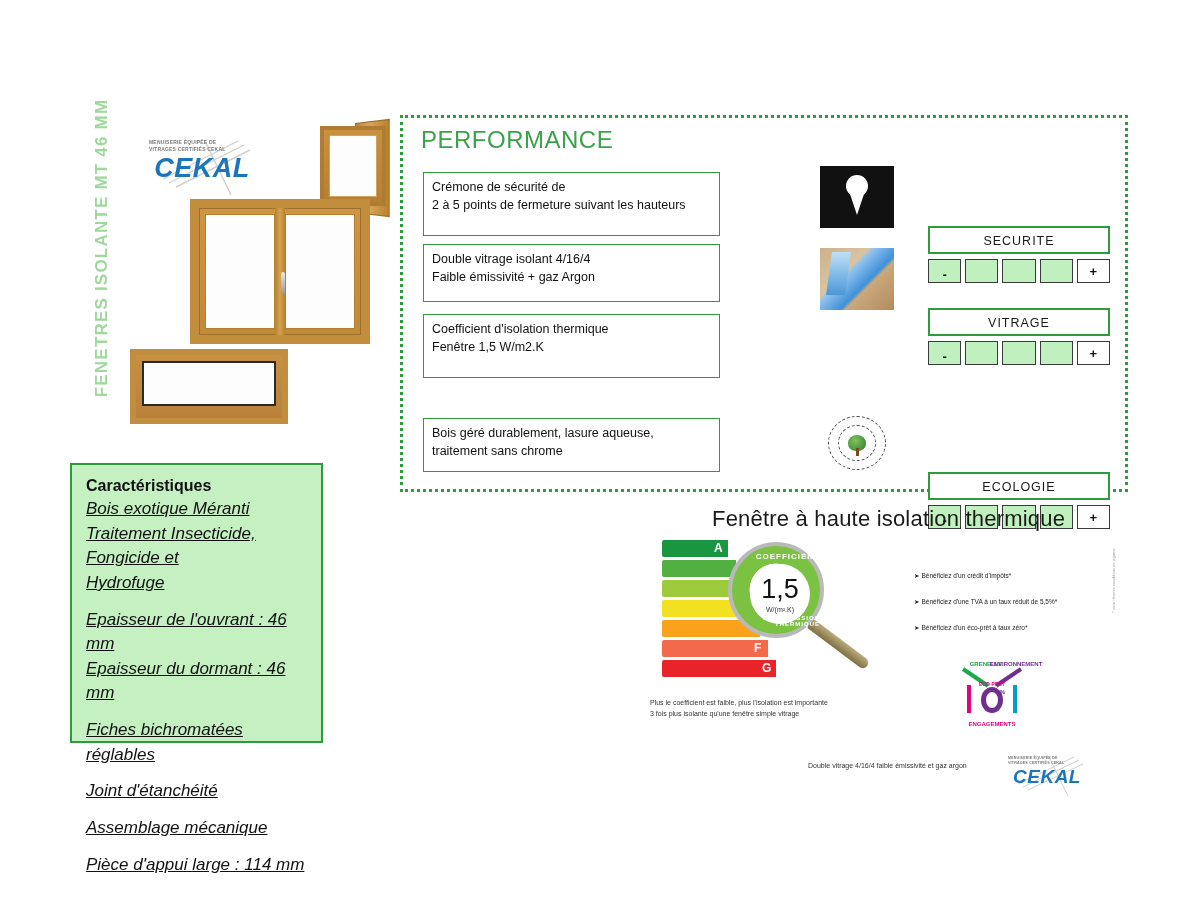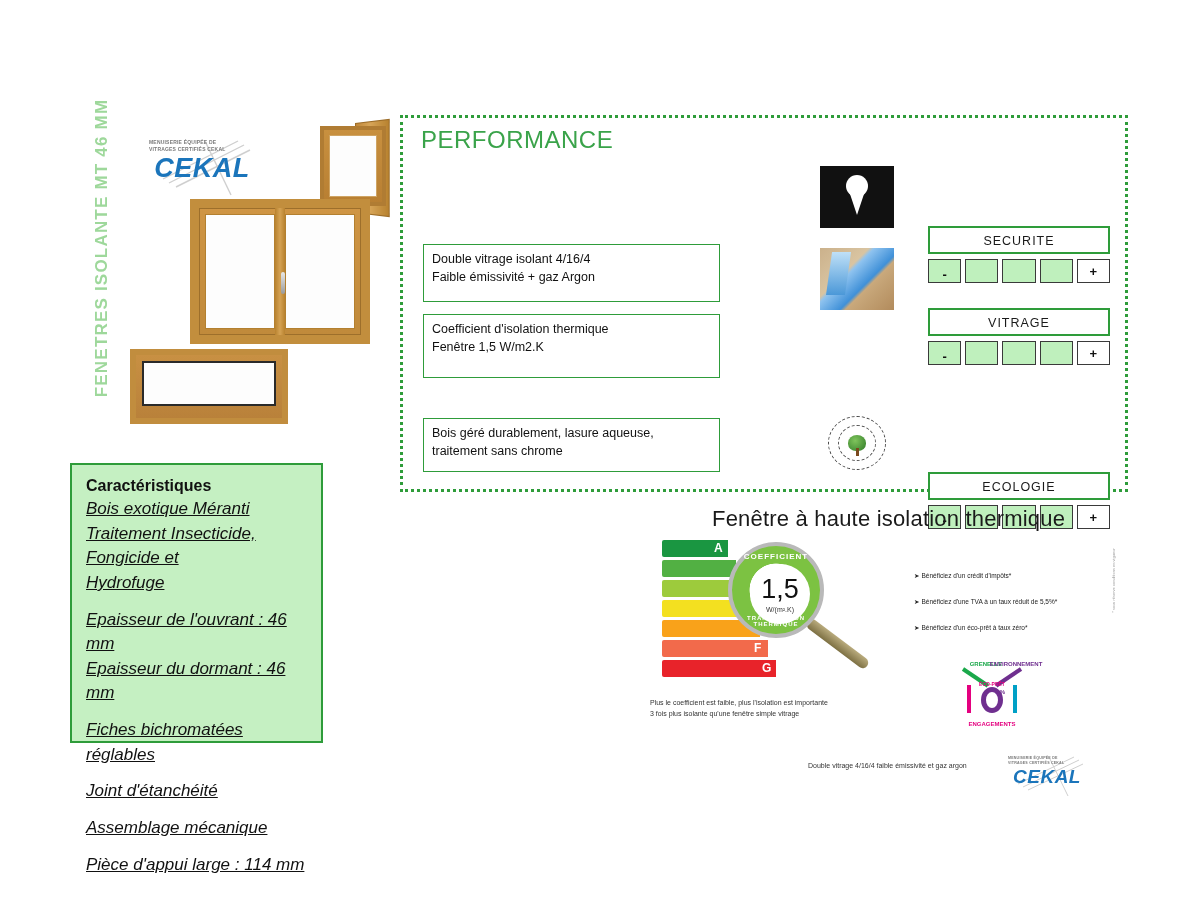--- a/index.html
+++ b/index.html
@@ -367,21 +367,21 @@
     position: absolute; left: 18px; top: 18px;
     width: 60px; height: 60px; border-radius: 50%;
     background: #ffffff;
     display: flex; flex-direction: column;
     align-items: center; justify-content: center;
   }
   #magnifier .value { font-size: 27px; color: #111; line-height: 1; }
   #magnifier .unit { font-size: 7px; color: #333; margin-top: 3px; }
   #magnifier .arc-top, #magnifier .arc-bot {
     position: absolute; left: 0; width: 100%;
-    text-align: center; color: #fff; font-weight: bold;
+    text-align: right; color: #fff; font-weight: bold;
     font-size: 8px; letter-spacing: 1px;
   }
   #magnifier .arc-top { top: 6px; }
   #magnifier .arc-bot { bottom: 7px; font-size: 6px; }
   #magnifier .handle {
     position: absolute; left: 80px; top: 74px;
     width: 74px; height: 11px; border-radius: 6px;
     background: linear-gradient(180deg,#b9ab7d,#7d7043);
     transform: rotate(37deg);
     transform-origin: left center;
@@ -492,20 +492,22 @@
     <div class="mullion"></div>
     <div class="handle"></div>
   </div>
   <div class="win-frame" id="win-transom">
     <div class="glass"></div>
   </div>
 
   <div id="performance-panel">
     <div id="performance-title">PERFORMANCE</div>
 
+    <div class="perf-box" id="perf-box-0" style="white-space:pre-line">Crémone de sécurité de
+2 à  5 points de fermeture suivant les hauteurs</div>
     <div class="perf-box" id="perf-box-1" style="white-space:pre-line">Double vitrage isolant 4/16/4
 Faible émissivité + gaz Argon</div>
     <div class="perf-box" id="perf-box-2" style="white-space:pre-line">Coefficient d'isolation thermique
 Fenêtre 1,5 W/m2.K</div>
     <div class="perf-box" id="perf-box-3" style="white-space:pre-line">Bois géré durablement, lasure aqueuse,
 traitement sans chrome</div>
 
     <div class="rating-row" id="rating-row-0">
       <div class="rating-icon icon-keyhole">
         <div class="kh"></div>

